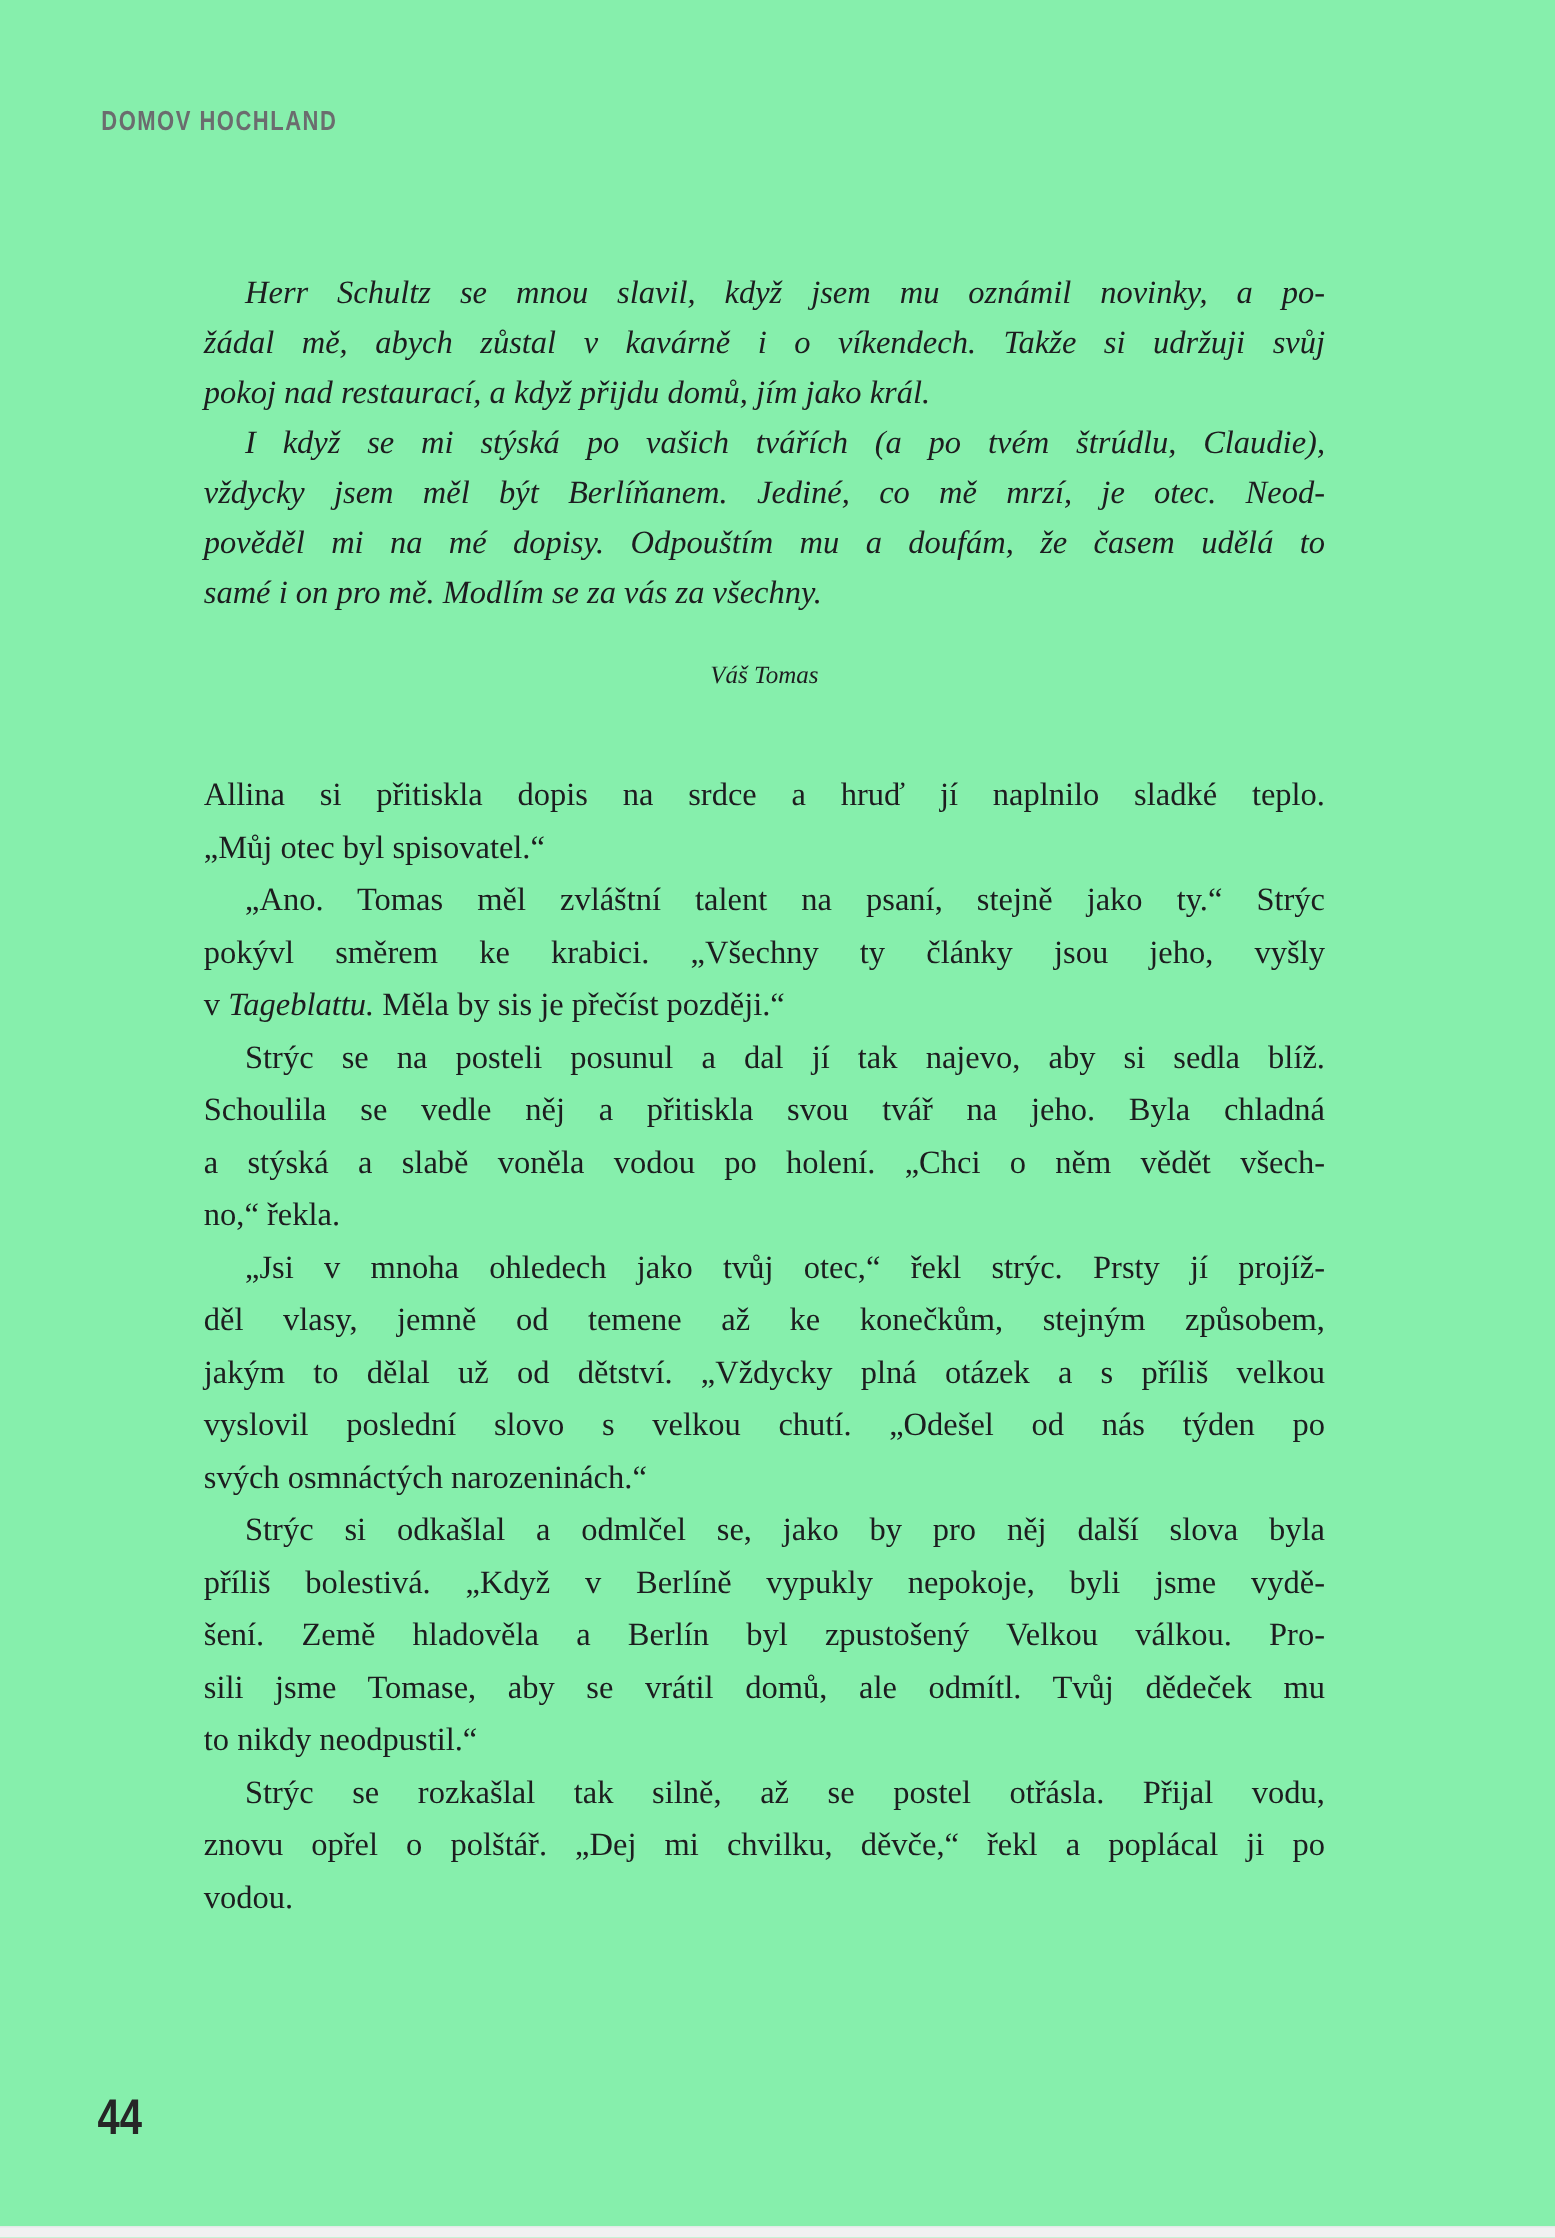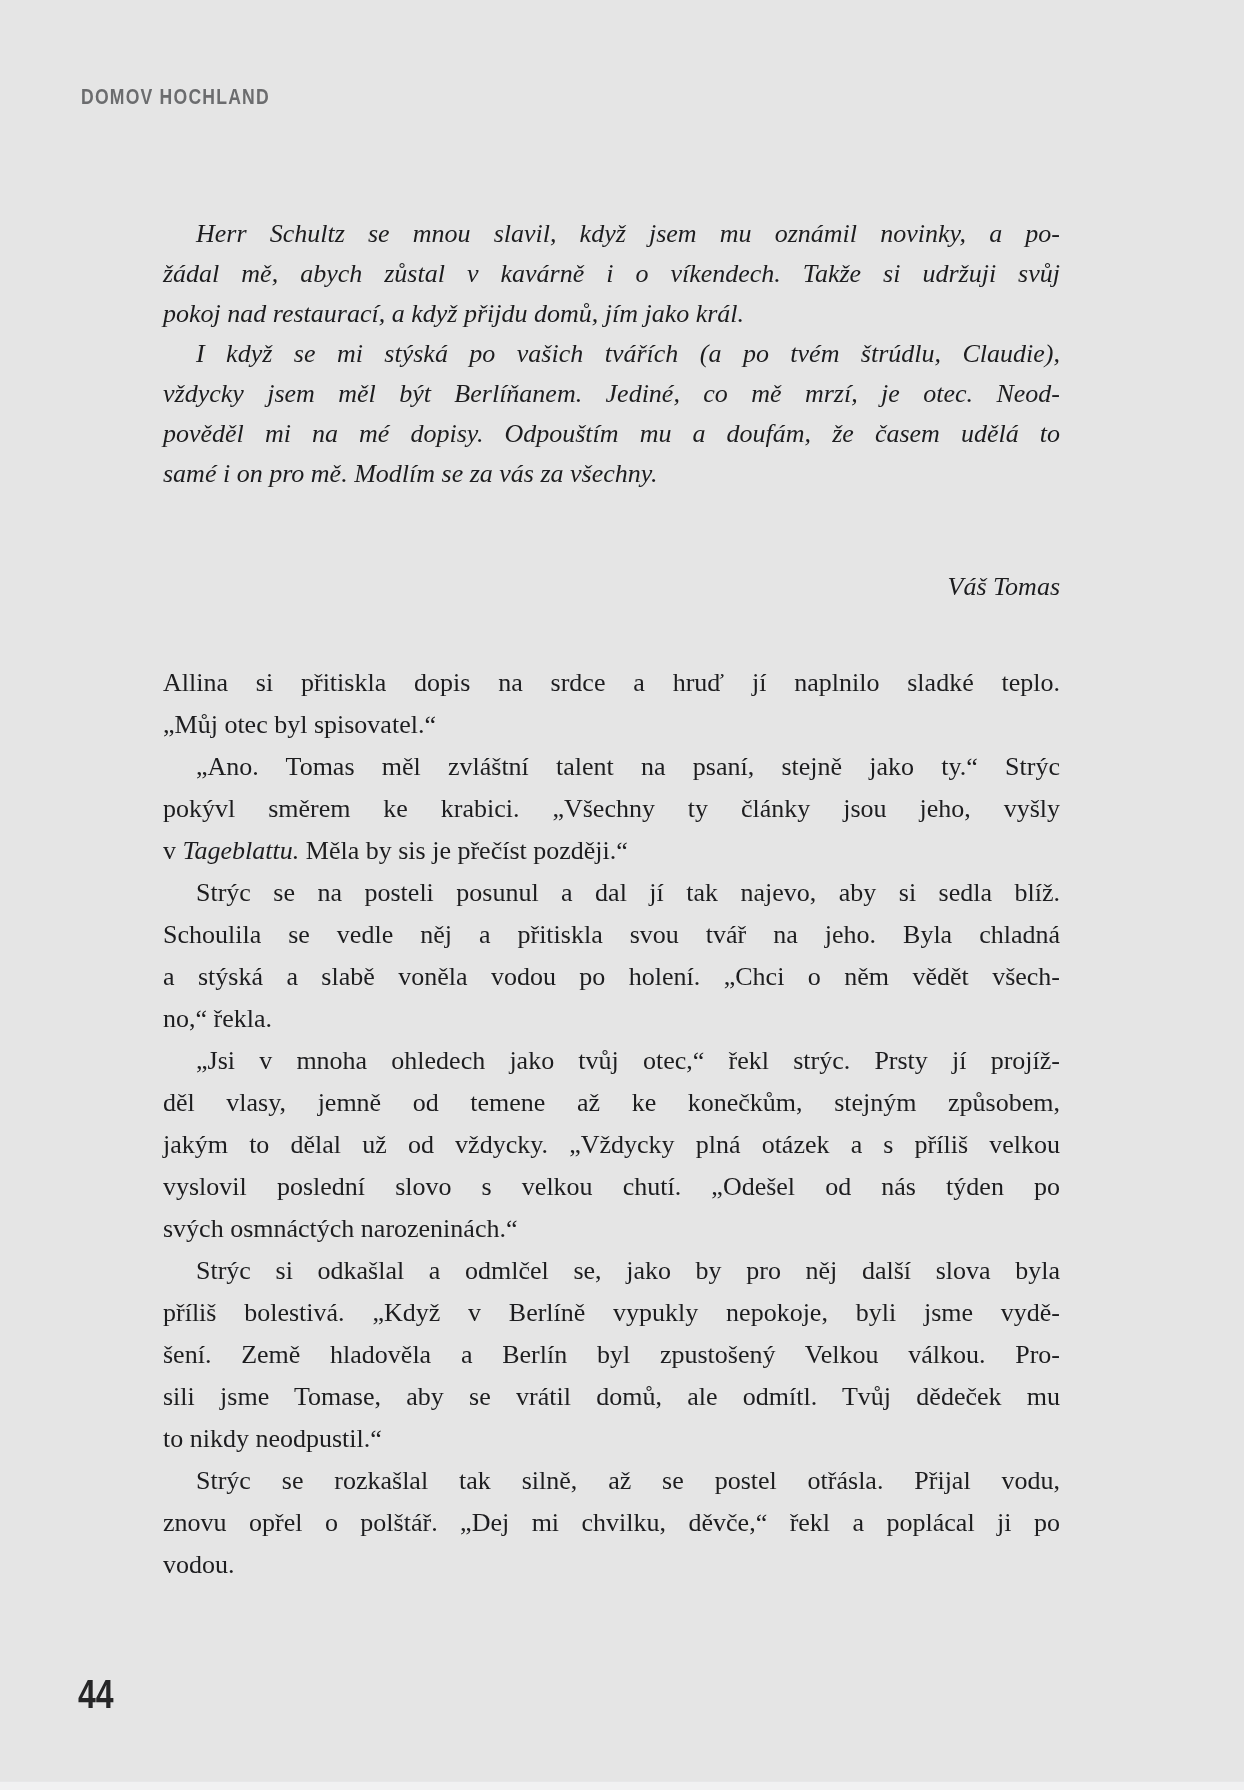--- a/index.html
+++ b/index.html
@@ -4,43 +4,43 @@
 <style>
   html,body { margin:0; padding:0; }
   body {
     width:1244px; height:1790px;
     background:#ffffff;
     font-family:"Liberation Serif","DejaVu Serif",serif;
     color:#1d1d1f;
     overflow:hidden;
     position:relative;
   }
-  .page { position:absolute; inset:0; background:#e5e5e5; }
+  .page { position:absolute; inset:0; background:#86efac; }
 
   .running-header {
     position:absolute; left:81px; top:84px;
     font-family:"Liberation Sans","DejaVu Sans",sans-serif;
     font-weight:bold; font-size:22px; letter-spacing:1.5px;
     color:#6b6c6e;
     transform:scaleX(0.8); transform-origin:left top;
     white-space:nowrap;
   }
 
   .text-column {
     position:absolute; left:163px; top:166px; width:897px;
   }
 
   
   .letter { font-style:italic; font-size:26px; line-height:40px;margin-top:48px; }
   .letter .line { text-align:justify; text-align-last:justify; }
   .letter .line.last { text-align-last:left; }
 
   .signature {
-    font-style:italic; font-size:26px; line-height:40px;
-    text-align:right; margin-top:73px;
+    font-style:italic; font-size:20px; line-height:40px;
+    text-align:center; margin-top:26px;
   }
 
   
   .body-text { font-size:26px; line-height:42px; margin-top:55px; }
   .body-text .line { text-align:justify; text-align-last:justify; }
   .body-text .line.last { text-align-last:left; }
   .para.indent .line:first-child { text-indent:33px; }
   em { font-style:italic; }
 
   .page-number {
@@ -92,21 +92,21 @@
         </div>
         <div class="para indent">
           <div class="line">Strýc se na posteli posunul a dal jí tak najevo, aby si sedla blíž.</div>
           <div class="line">Schoulila se vedle něj a přitiskla svou tvář na jeho. Byla chladná</div>
           <div class="line">a stýská a slabě voněla vodou po holení. „Chci o něm vědět všech-</div>
           <div class="line last">no,“ řekla.</div>
         </div>
         <div class="para indent">
           <div class="line">„Jsi v mnoha ohledech jako tvůj otec,“ řekl strýc. Prsty jí projíž-</div>
           <div class="line">děl vlasy, jemně od temene až ke konečkům, stejným způsobem,</div>
-          <div class="line">jakým to dělal už od vždycky. „Vždycky plná otázek a s příliš velkou</div>
+          <div class="line">jakým to dělal už od dětství. „Vždycky plná otázek a s příliš velkou</div>
           <div class="line">vyslovil poslední slovo s velkou chutí. „Odešel od nás týden po</div>
           <div class="line last">svých osmnáctých narozeninách.“</div>
         </div>
         <div class="para indent">
           <div class="line">Strýc si odkašlal a odmlčel se, jako by pro něj další slova byla</div>
           <div class="line">příliš bolestivá. „Když v Berlíně vypukly nepokoje, byli jsme vydě-</div>
           <div class="line">šení. Země hladověla a Berlín byl zpustošený Velkou válkou. Pro-</div>
           <div class="line">sili jsme Tomase, aby se vrátil domů, ale odmítl. Tvůj dědeček mu</div>
           <div class="line last">to nikdy neodpustil.“</div>
         </div>

